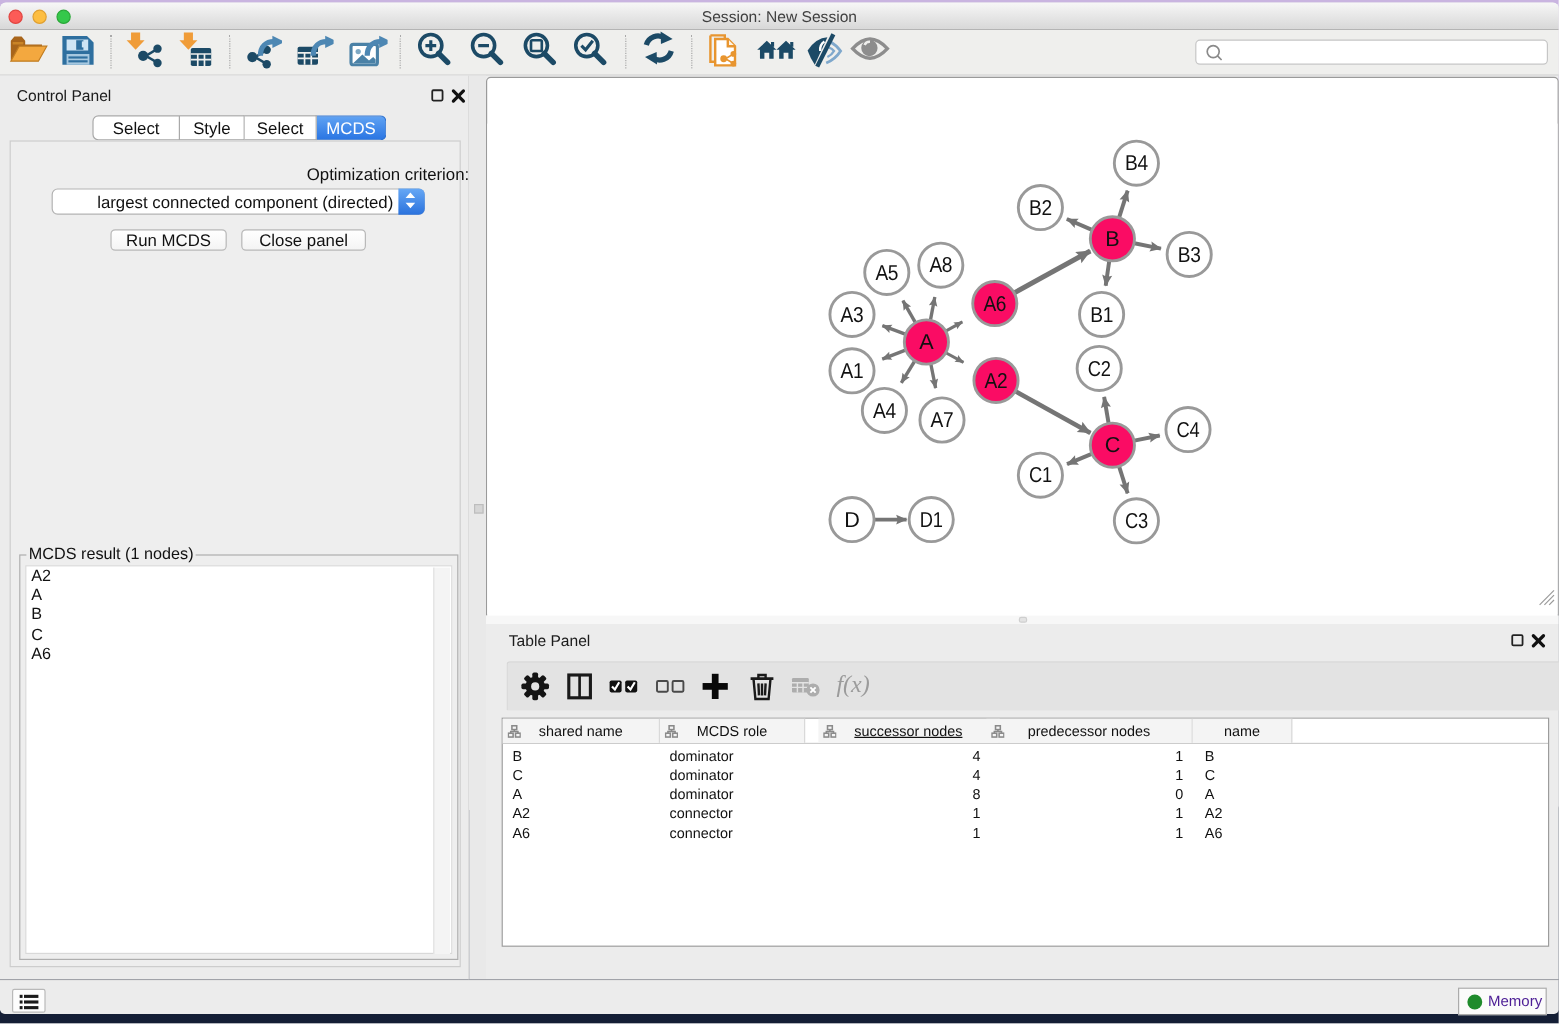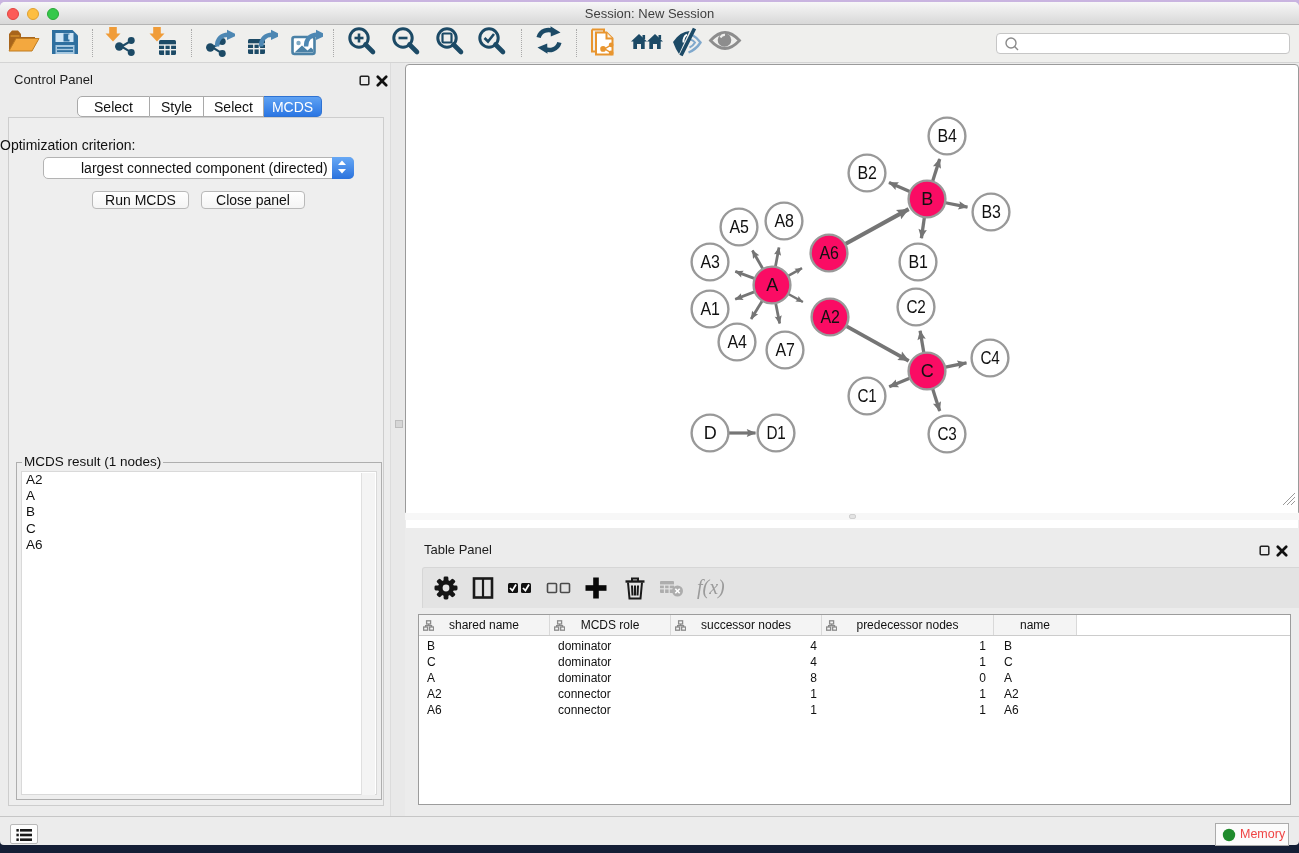--- a/index.html
+++ b/index.html
@@ -65,21 +65,21 @@
   background:linear-gradient(#f6f6f6,#d9d9d9); border-bottom:1px solid #b9b9b9;
   border-radius:4px 4px 0 0; }
 #nf-title .tl { position:absolute; top:4.5px; width:12px; height:12px; border-radius:50%; }
 #nf-title .t { position:absolute; top:3px; width:100%; text-align:center; font-size:13px; color:#2e2e2e; }
 #canvas { position:absolute; left:0; top:38px; width:892px; height:425px; background:#fff; overflow:hidden; }
 
 #hdiv { position:absolute; left:405px; top:511px; width:894px; height:7px; background:#f7f7f7; }
 #hdiv .grab { position:absolute; left:444px; top:1px; width:7px; height:5px;
   background:#e3e3e3; border:1px solid #cfcfcf; border-radius:2px; }
 
-#tablepanel { position:absolute; left:405px; top:518px; width:894px; height:296px; background:#ececec;margin-top:16px; }
+#tablepanel { position:absolute; left:405px; top:518px; width:894px; height:296px; background:#ececec; }
 #tp-title { position:absolute; left:19px; top:6px; font-size:13px; color:#1c1c1c; }
 #tp-toolbar { position:absolute; left:17px; top:31px; width:880px; height:41px;
   background:#e3e3e3; border:1px solid #d6d6d6; border-bottom:none; border-radius:3px 3px 0 0; }
 #tbl { position:absolute; left:13px; top:78px; width:873px; height:191px; background:#fff;
   border:1px solid #9c9c9c; font-size:12px; color:#111; }
 #tbl .hdr { position:absolute; left:0; top:0; width:871px; height:21px;
   background:#fff; border-bottom:1px solid #cccccc; }
 #tbl .hcell { position:absolute; top:0; height:20px; border-right:1px solid #d9d9d9; background:#f4f4f4;
   display:flex; align-items:center; justify-content:center; font-size:12px; color:#111; }
 #tbl .hico { position:absolute; left:4px; top:5px; }
@@ -90,21 +90,21 @@
   display:flex; align-items:center; justify-content:center; }
 #bttabs .seg:first-child { border-left:1px solid #b5b5b5; border-radius:6px 0 0 6px; }
 #bttabs .seg:last-child { border-radius:0 6px 6px 0; }
 #bttabs .sel { background:linear-gradient(#5fa2f3,#2673e0); border-color:#2e72d2; color:#fff; }
 
 #statusbar { position:absolute; left:0; top:814px; width:100%; height:29px;
   background:#ececec; border-top:1px solid #c6c6c6; border-radius:0 0 4px 4px; }
 #sb-btn { position:absolute; left:10px; top:7px; width:28px; height:20px; background:#fdfdfd;
   border:1px solid #b9b9b9; border-radius:2px; }
 #mem-btn { position:absolute; right:10px; top:6px; width:74px; height:23px; background:#fbfbfb;
-  border:1px solid #ababab; font-size:12.5px; color:#ef4444; }
+  border:1px solid #ababab; font-size:12.5px; color:#4c1d95; }
 </style>
 </head>
 <body>
 <div id="screen">
 <div id="win">
   <div id="titlebar">
     <div class="tl" style="left:7px;background:#fc5b57;border:0.5px solid #e14540;"></div>
     <div class="tl" style="left:27px;background:#fdbe41;border:0.5px solid #e0a030;"></div>
     <div class="tl" style="left:47px;background:#35c84b;border:0.5px solid #2aa838;"></div>
     <div id="title-text">Session: New Session</div>
@@ -275,21 +275,21 @@
               <line x1="10.2" y1="1.8" x2="1.8" y2="10.2"></line>
             </g>
           </svg></div>
     <div class="segtabs" style="left:77px;top:33px;height:21px;">
       <div class="seg" style="width:73px;">Select</div>
       <div class="seg" style="width:54px;">Style</div>
       <div class="seg" style="width:60px;">Select</div>
       <div class="seg sel" style="width:58px;">MCDS</div>
     </div>
     <div id="cp-inner"></div>
-    <div class="abs" style="left:0;top:74px;width:391px;text-align:left;font-size:14px;color:#111;">Optimization criterion:</div>
+    <div class="abs" style="left:0;top:74px;width:391px;text-align:right;font-size:14px;color:#111;">Optimization criterion:</div>
     <div id="combo">
       <div style="position:absolute;left:13px;top:2px;margin-left:24px;">largest connected component (directed)</div>
       <div class="cap">
             <svg width="20" height="20" viewBox="0 0 20 20" style="position:absolute;left:0px;top:0px;">
               <path d="M10,3.4 L14,8 L6,8 Z" fill="#fff"></path>
               <path d="M10,16.6 L14,12 L6,12 Z" fill="#fff"></path>
             </svg>
           </div>
     </div>
     <div class="btn" style="left:92px;top:128px;width:97px;">Run MCDS</div>
@@ -483,21 +483,21 @@
                   </g>
                 </svg></div>shared name</div>
 <div class="hcell" style="left:131px;width:121px;"><div class="hico"><svg width="11" height="11" viewBox="0 0 11 11" style="">
                   <g fill="none" stroke="#8a8a8a" stroke-width="1.3">
                     <rect x="3.6" y="0.8" width="4" height="3.2"></rect>
                     <rect x="0.6" y="7" width="4" height="3.2"></rect>
                     <rect x="6.6" y="7" width="4" height="3.2"></rect>
                     <path d="M5.6,4 L5.6,5.6 M2.6,7 L2.6,5.6 L8.6,5.6 L8.6,7"></path>
                   </g>
                 </svg></div>MCDS role</div>
-<div class="hcell" style="left:252px;width:151px;"><div class="hico"><svg width="11" height="11" viewBox="0 0 11 11" style="">
+<div class="hcell" style="left:263px;width:151px;text-decoration:underline;"><div class="hico"><svg width="11" height="11" viewBox="0 0 11 11" style="">
                   <g fill="none" stroke="#8a8a8a" stroke-width="1.3">
                     <rect x="3.6" y="0.8" width="4" height="3.2"></rect>
                     <rect x="0.6" y="7" width="4" height="3.2"></rect>
                     <rect x="6.6" y="7" width="4" height="3.2"></rect>
                     <path d="M5.6,4 L5.6,5.6 M2.6,7 L2.6,5.6 L8.6,5.6 L8.6,7"></path>
                   </g>
                 </svg></div>successor nodes</div>
 <div class="hcell" style="left:403px;width:172px;"><div class="hico"><svg width="11" height="11" viewBox="0 0 11 11" style="">
                   <g fill="none" stroke="#8a8a8a" stroke-width="1.3">
                     <rect x="3.6" y="0.8" width="4" height="3.2"></rect>

